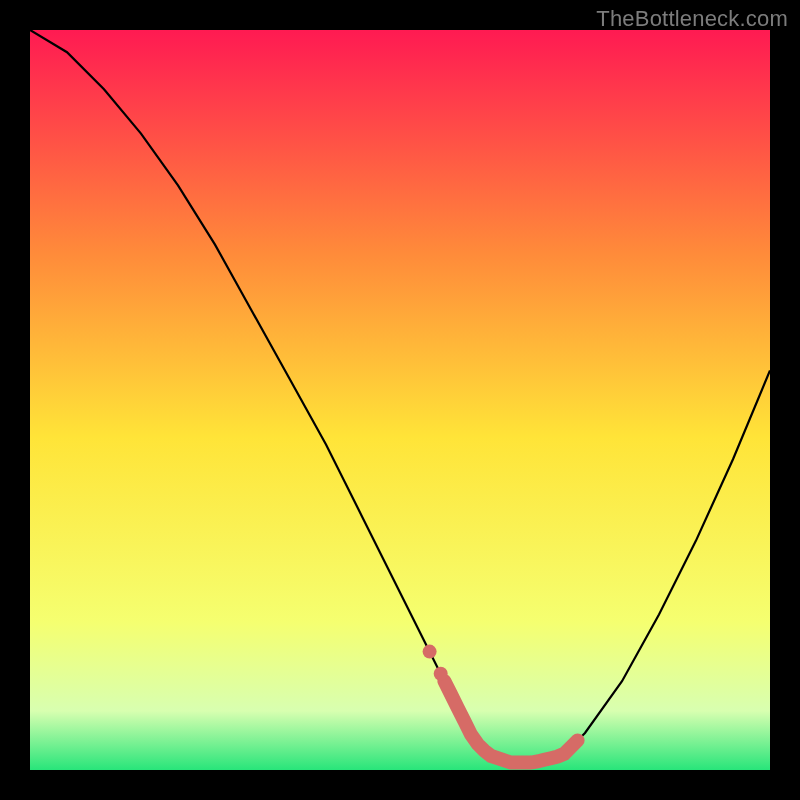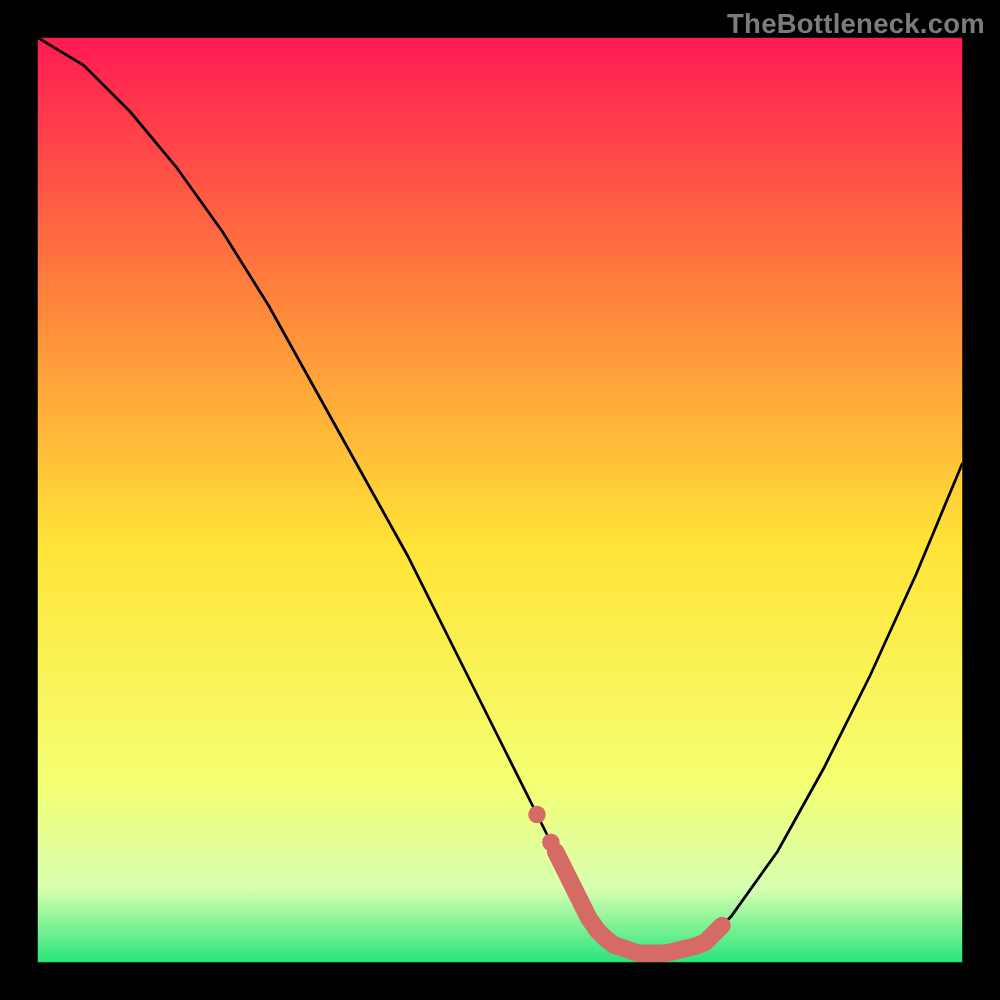--- a/index.html
+++ b/index.html
@@ -25,21 +25,21 @@
     top: 0;
     width: 740px;
     height: 740px;
   }
   .watermark {
     position: absolute;
     top: 6px;
     right: 12px;
     color: #7c7c7c;
     font-size: 22px;
-    font-weight: 700;
+    font-weight: 400;
     letter-spacing: 0.2px;
   }
 </style>
 </head>
 <body>
 
 <div class="frame">
   <svg class="plot-area" viewBox="0 0 740 740" preserveAspectRatio="none">
     <defs>
       <linearGradient id="bg-grad" x1="0" y1="0" x2="0" y2="1">

